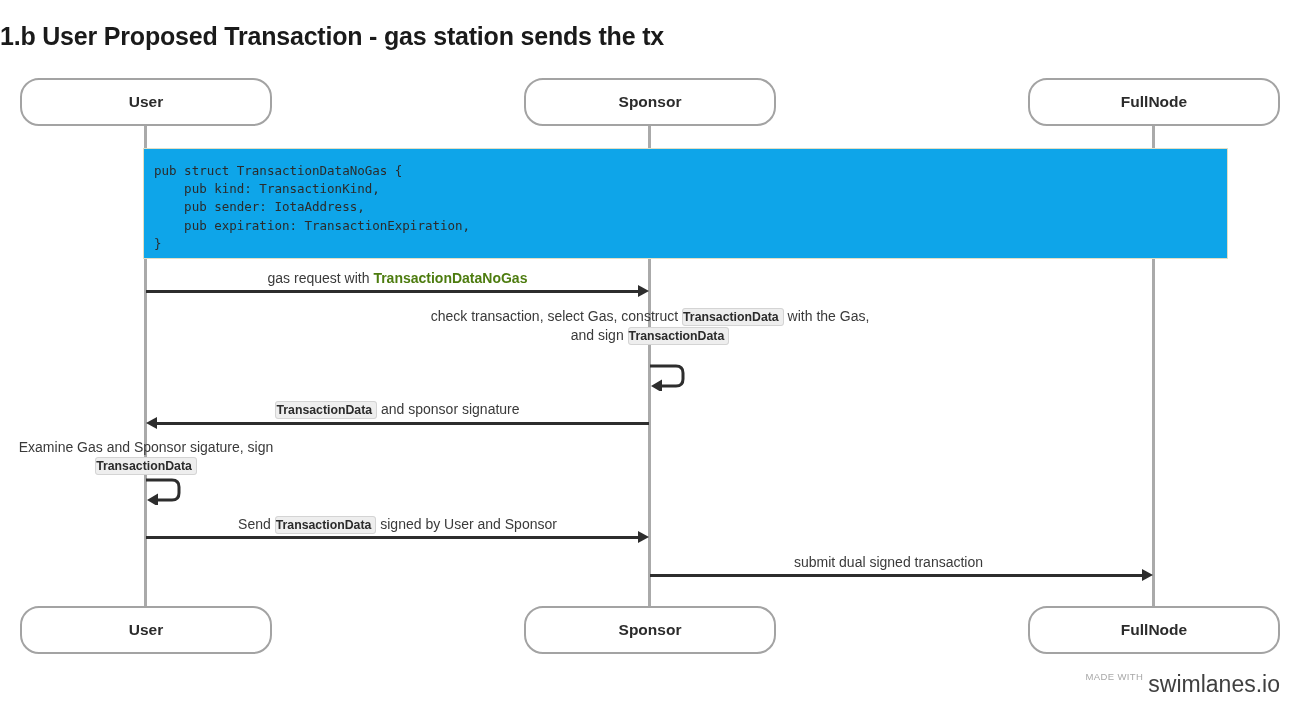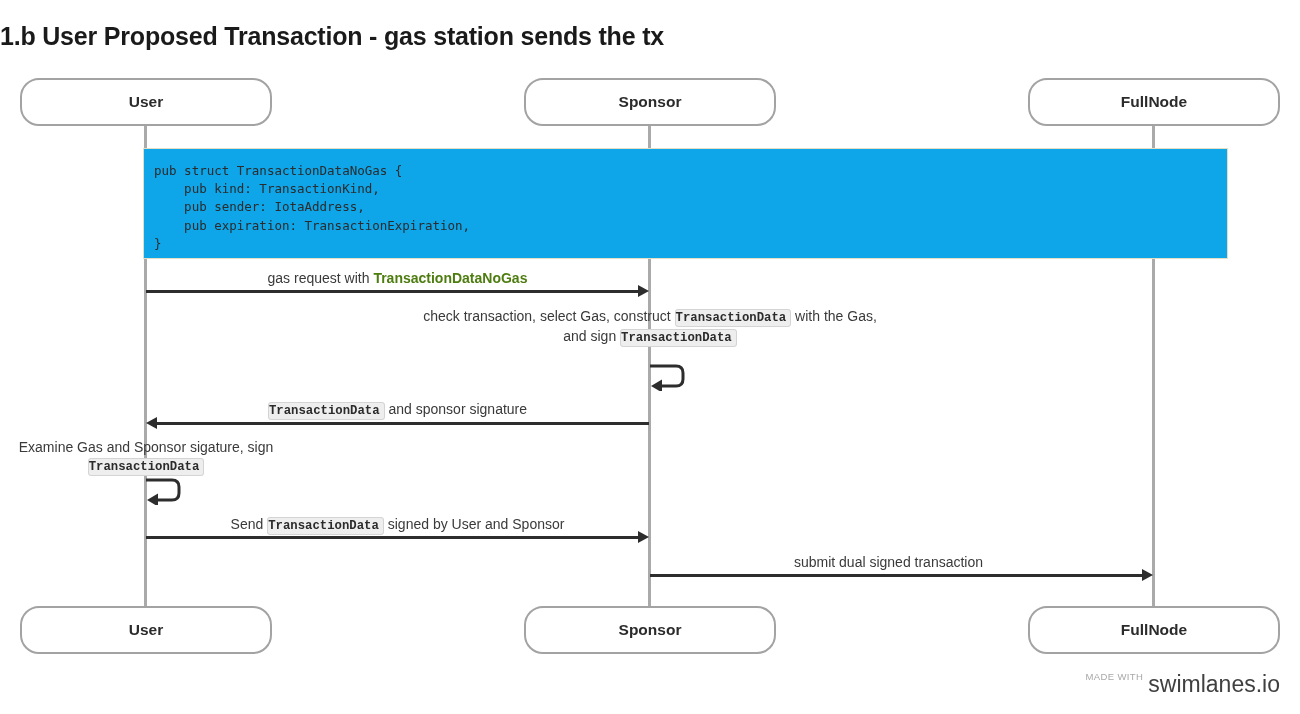--- a/index.html
+++ b/index.html
@@ -109,21 +109,21 @@
     text-align: center;
     font-size: 14px;
     line-height: 18px;
     color: #3a3a3a;
     white-space: nowrap;
   }
   .msg-label.multiline { white-space: normal; }
 
   
   code.chip {
-    font-family: Liberation Mono, monospace;
+    font-family: Liberation Sans, sans-serif;
     font-size: 12.3px;
     font-weight: bold;
     background: #eeeeee;
     border: 1px solid #d4d4d4;
     border-radius: 3px;
     padding: 1px 4px 1px 0;
     color: #2b2b2b;
     white-space: nowrap;
   }
   b.strong { color: #4d7c0f; }

